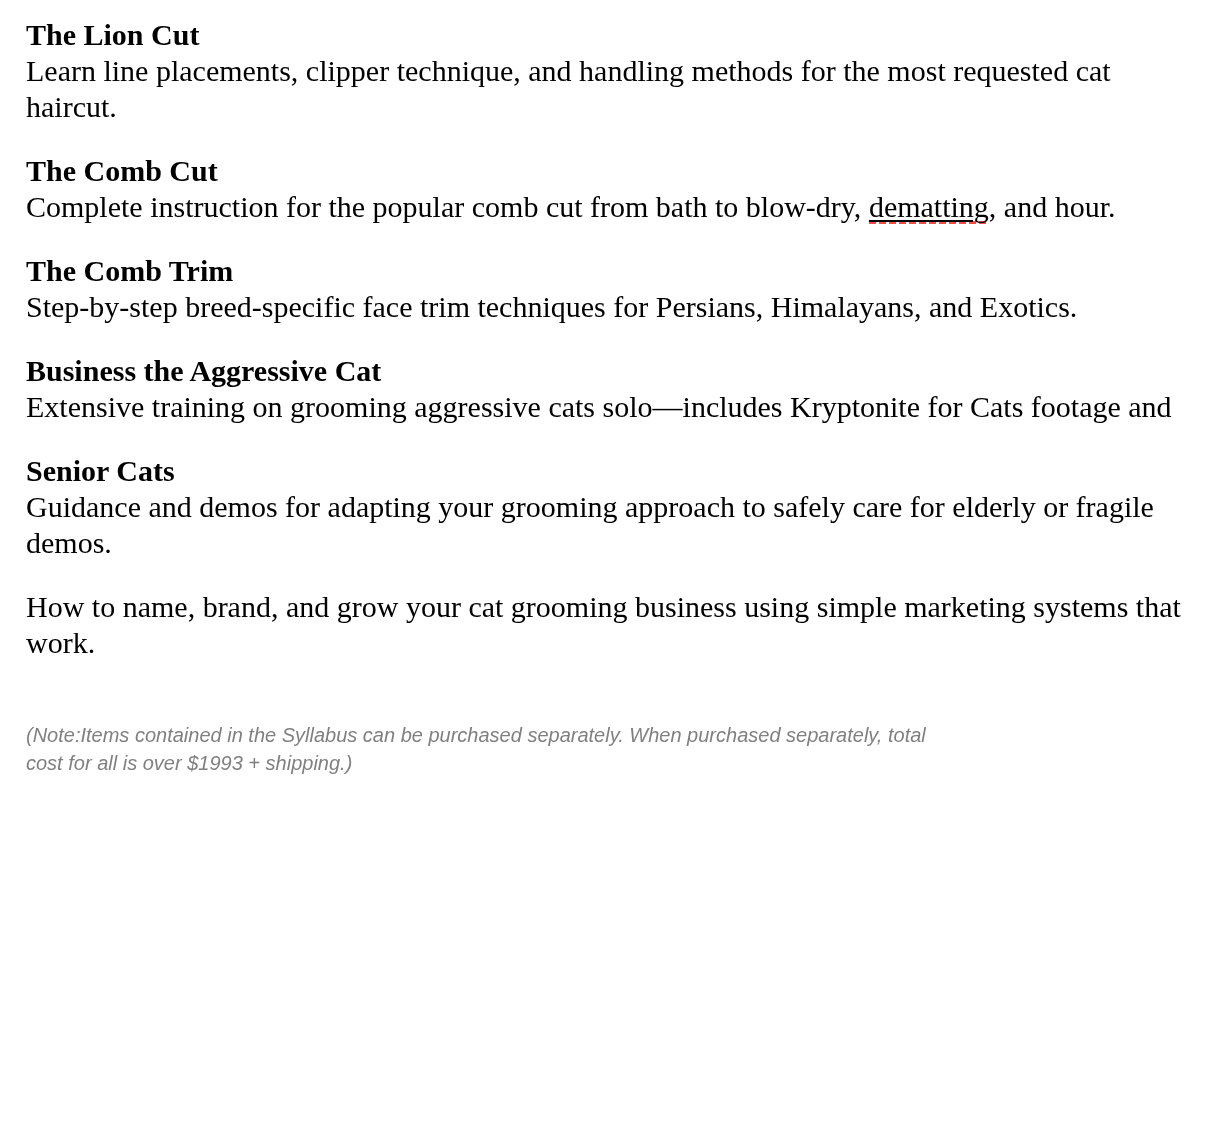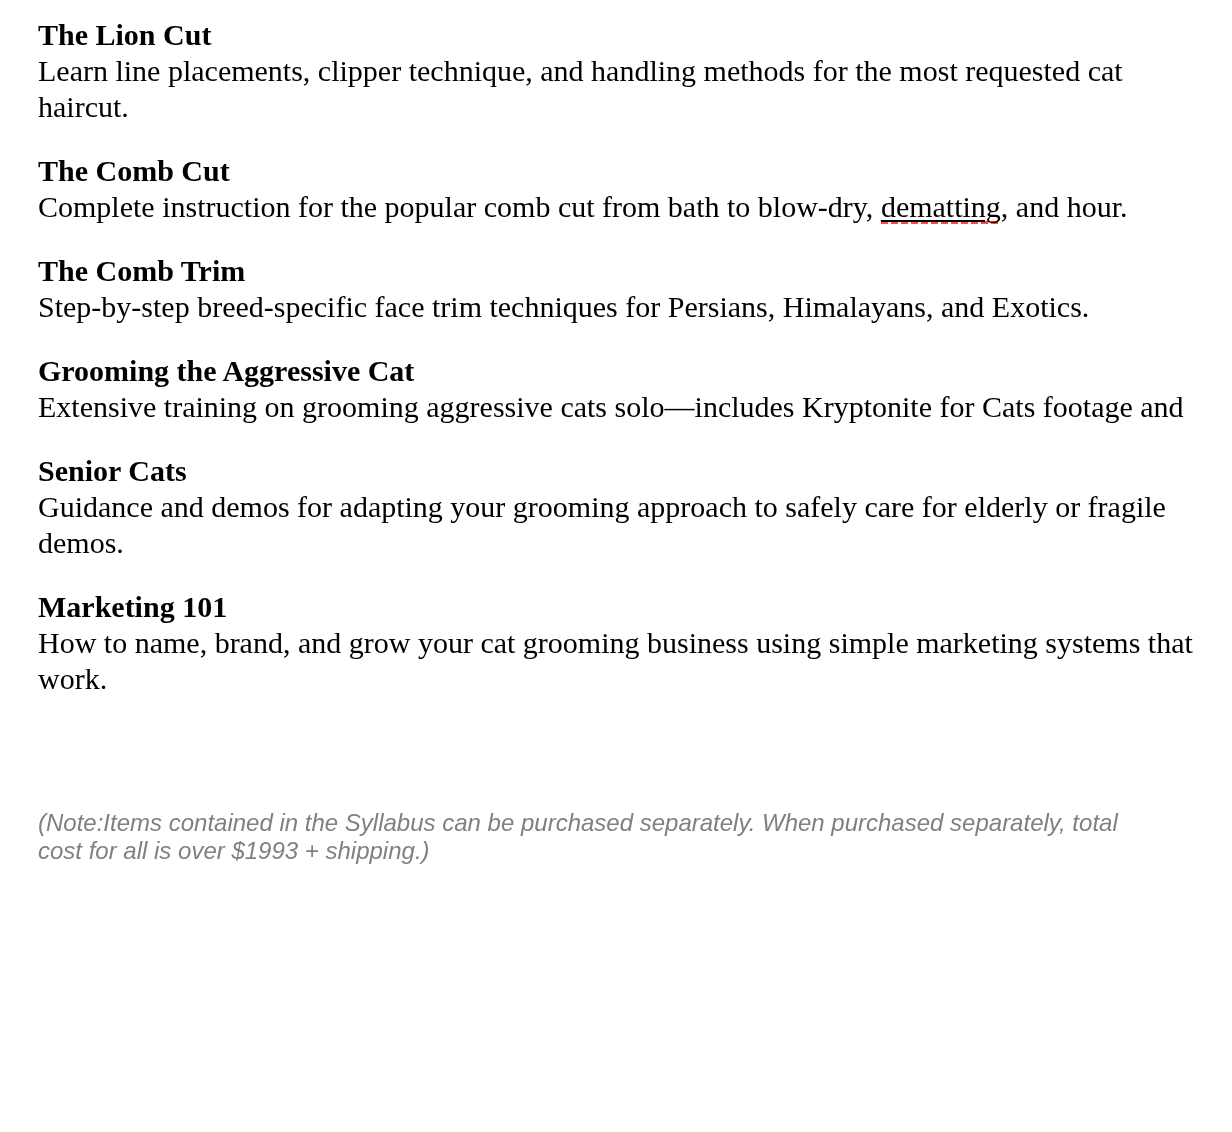--- a/index.html
+++ b/index.html
@@ -8,21 +8,21 @@
     background: #ffffff;
   }
   body {
     width: 1232px;
     height: 1132px;
     overflow: hidden;
     font-family: "Liberation Serif", serif;
     color: #000000;
   }
   .document-body {
-    padding: 17px 0 0 38px;
+    padding: 17px 0 0 26px;
     width: 1190px;
   }
   .section {
     margin: 0 0 28px 0;
   }
   .heading,
   .body-line {
     font-size: 30px;
     line-height: 36px;
     white-space: nowrap;
@@ -38,24 +38,24 @@
     text-underline-offset: 3px;
     background-image: repeating-linear-gradient(90deg,
       var(--spellcheck-color, #ff4a42) 0 7px,
       transparent 7px 10px);
     background-size: 100% 3px;
     background-position: left bottom 1px;
     background-repeat: no-repeat;
     text-align: center;
   }
   .note {
-    margin-top: 112px;
+    margin-top: 60px;
     font-family: "Liberation Sans", sans-serif;
     font-style: italic;
-    font-size: 24px;
+    font-size: 20px;
     line-height: 28px;
     color: var(--note-color, #808080);
   }
   .note-line {
     white-space: nowrap;
   }
 </style>
 </head>
 <body style="background: rgb(255, 255, 255); color: rgb(0, 0, 0);">
 
@@ -68,30 +68,29 @@
       </div>
       <div class="section">
         <div class="heading">The Comb Cut</div>
         <div class="body-line"><span>Complete instruction for the popular comb cut from bath to blow-dry, </span><span class="misspelled">dematting</span><span>, and hour.</span></div>
       </div>
       <div class="section">
         <div class="heading">The Comb Trim</div>
         <div class="body-line"><span>Step-by-step breed-specific face trim techniques for Persians, Himalayans, and Exotics.</span></div>
       </div>
       <div class="section">
-        <div class="heading">Grooming the Aggressive Cat</div>
+        <div class="heading">Business the Aggressive Cat</div>
         <div class="body-line"><span>Extensive training on grooming aggressive cats solo—includes Kryptonite for Cats footage and</span></div>
       </div>
       <div class="section">
         <div class="heading">Senior Cats</div>
         <div class="body-line"><span>Guidance and demos for adapting your grooming approach to safely care for elderly or fragile</span></div>
         <div class="body-line"><span>demos.</span></div>
       </div>
       <div class="section">
-        <div class="heading">Marketing 101</div>
         <div class="body-line"><span>How to name, brand, and grow your cat grooming business using simple marketing systems that</span></div>
         <div class="body-line"><span>work.</span></div>
       </div>
     </div>
 
   <div class="note">
     <div class="note-line">(Note:Items contained in the Syllabus can be purchased separately. When purchased separately, total</div>
     <div class="note-line">cost for all is over $1993 + shipping.)</div>
   </div>
 </div>

